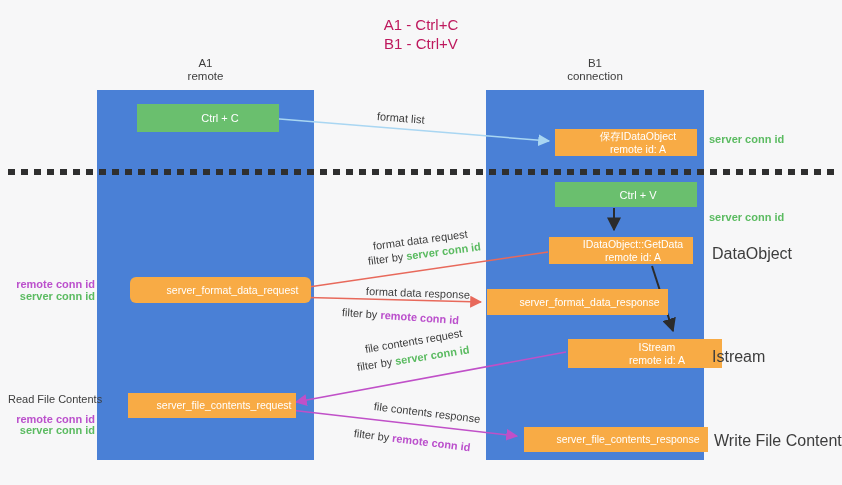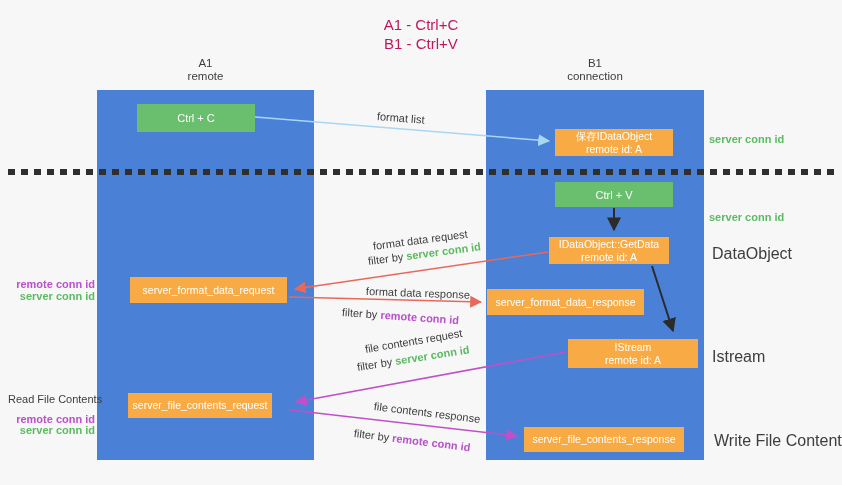--- a/index.html
+++ b/index.html
@@ -22,21 +22,21 @@
     font-size:11.5px; line-height:13px; color:#3d3d3d;
   }
   .lane { position:absolute; background:#4a80d6; }
   .dotted-line {
     position:absolute; left:8px; top:169px; width:826px; height:6px;
     background:repeating-linear-gradient(to right, #2f2f2f 0 7px, transparent 7px 13px);
   }
   .box {
     position:absolute; display:flex; flex-direction:column;
     align-items:center; justify-content:center;
-    color:#ffffff; text-align:center; white-space:nowrap;
+    color:#ffffff; text-align:center; white-space:nowrap;padding-left:24px;
   }
   .box.green { background:#6abf6e; font-size:11px; }
   .box.orange { background:#f8ab45; font-size:10.5px; line-height:12.5px; }
   .side-label {
     position:absolute; font-size:16px; color:#3d3d3d; white-space:nowrap;
   }
   .conn-green  { color:#5bbb61; font-weight:bold; }
   .conn-purple { color:#bb50cc; font-weight:bold; }
   .conn-stack {
     position:absolute; font-size:11px; line-height:11.5px;
@@ -108,21 +108,21 @@
 
   <div class="box green" style="left:555px; top:182px; width:118px; height:25px;">
     <span>Ctrl + V</span>
   </div>
 
   <div class="box orange" style="left:549px; top:237px; width:120px; height:27px;">
     <span>IDataObject::GetData</span>
     <span>remote id: A</span>
   </div>
 
-  <div class="box orange" style="left:130px; top:277px; width:157px; height:26px;">
+  <div class="box orange" style="left:130px; top:277px; width:157px; height:26px;border-radius:6px;">
     <span>server_format_data_request</span>
   </div>
 
   <div class="box orange" style="left:487px; top:289px; width:157px; height:26px;">
     <span>server_format_data_response</span>
   </div>
 
   <div class="box orange" style="left:568px; top:339px; width:130px; height:29px;">
     <span>IStream</span>
     <span>remote id: A</span>

